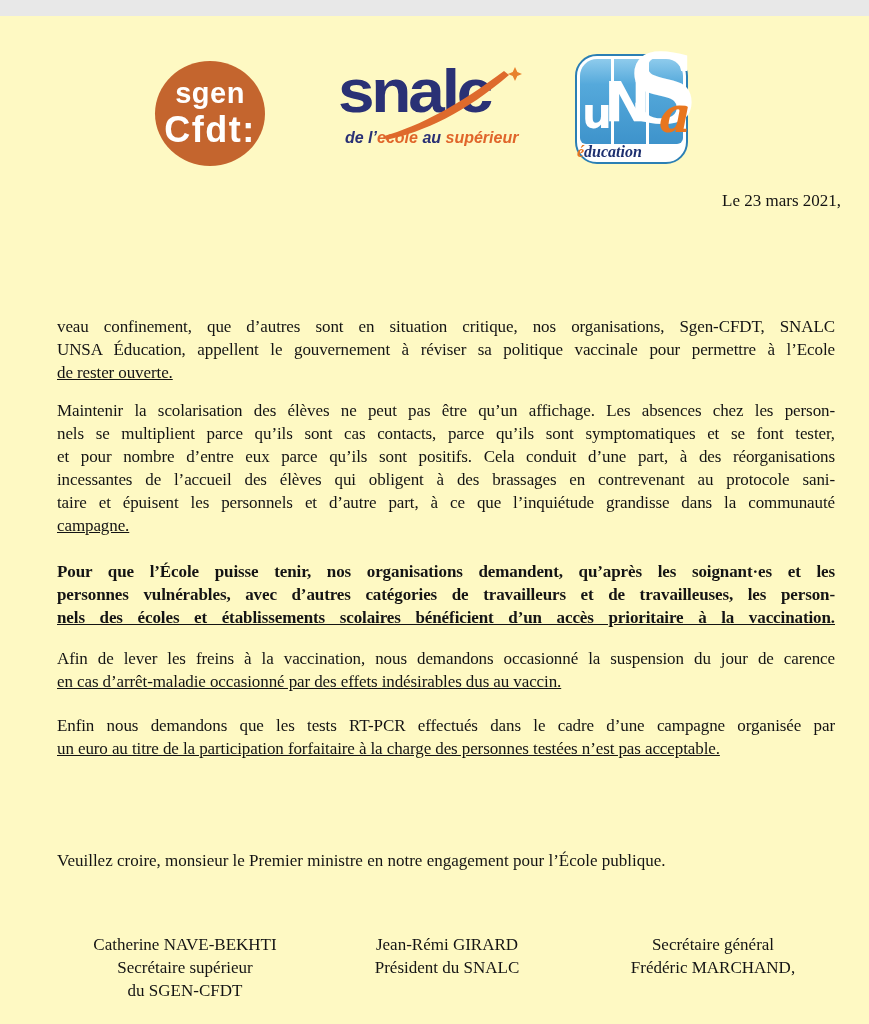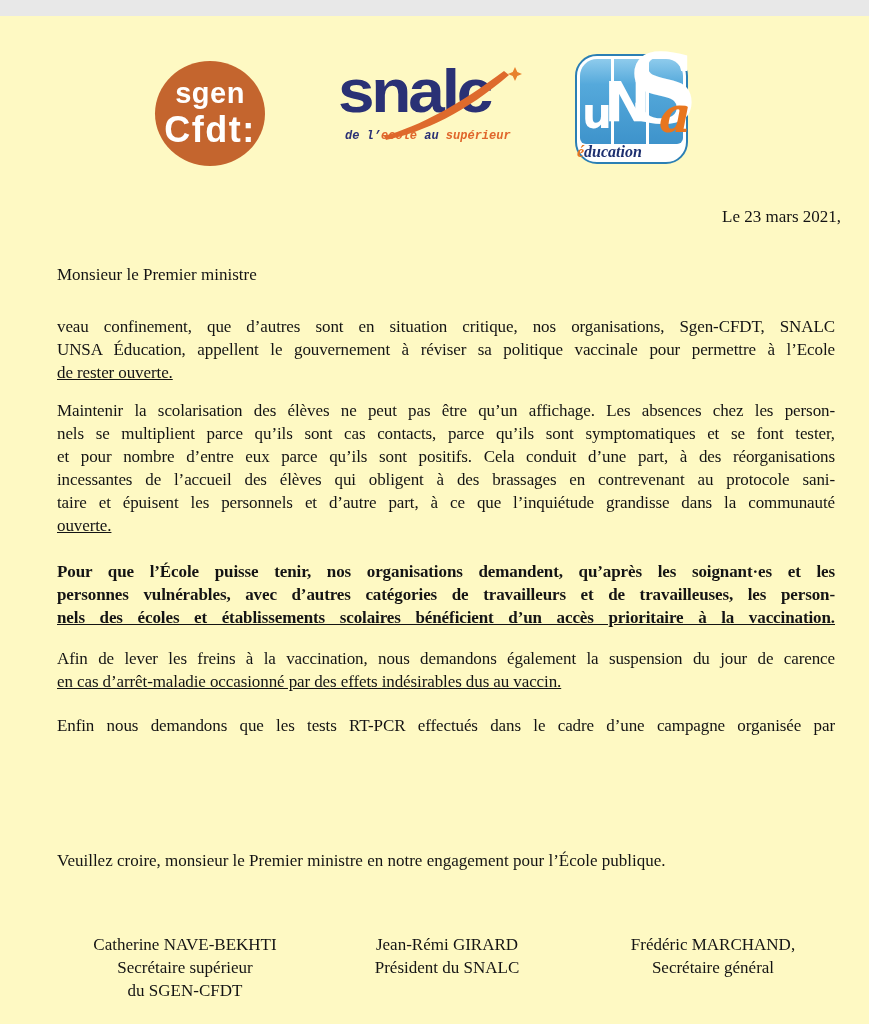--- a/index.html
+++ b/index.html
@@ -29,22 +29,22 @@
   .snalc-word{
     position:absolute;left:2px;top:-6px;
     font-family:"Liberation Sans","DejaVu Sans",sans-serif;
     font-weight:800;font-size:62px;letter-spacing:-3px;
     color:#2A3175;line-height:1;
     transform:scaleX(1.06);transform-origin:left top;
   }
   .snalc-swoosh{position:absolute;left:0;top:0;width:190px;height:90px;overflow:visible;}
   .snalc-tagline{
     position:absolute;left:9px;top:64px;white-space:nowrap;
-    font-family:Liberation Mono, monospace;
-    font-style:italic;font-weight:700;font-size:12px;line-height:1;
+    font-family:Liberation Sans, sans-serif;
+    font-style:italic;font-weight:700;font-size:16px;line-height:1;
   }
   .tnavy{color:#2A3175;}
   .torange{color:#E0662B;}
 
   .logo-unsa{
     position:absolute;left:575px;top:38px;width:113px;height:110px;
     background:#ffffff;border:2px solid #2B7FB4;border-radius:22px;
     box-sizing:border-box;
   }
   .unsa-blue{
@@ -65,21 +65,21 @@
     font-family:"DejaVu Serif","Liberation Serif",serif;font-style:italic;font-weight:700;}
   .unsa-caption{
     position:absolute;left:0;right:0;top:88px;z-index:2;text-align:left;
     font-family:"Liberation Serif","DejaVu Serif",serif;font-style:italic;
     font-weight:700;font-size:16px;line-height:1;color:#1D2F6F;
   }
   .unsa-caption .cap-e{color:#E8761F;}
 
   
   .date{
-    position:absolute;top:189px;right:28px;
+    position:absolute;top:173px;right:28px;
     font-size:17px;line-height:23px;
   }
   .salutation{
     position:absolute;top:247px;left:57px;
     font-size:17px;line-height:23px;
   }
   .body-text{
     position:absolute;top:299px;left:57px;width:778px;
     font-size:17px;line-height:23px;letter-spacing:-0.1px;
   }
@@ -134,62 +134,62 @@
       <span class="unsa-letter unsa-n">N</span>
       <span class="unsa-letter unsa-s">S</span>
       <span class="unsa-letter unsa-a">a</span>
       <div class="unsa-caption"><span class="cap-e">é</span><span>ducation</span></div>
     </div>
 
   </header>
 
   <div class="date">Le 23 mars 2021,</div>
 
-  <div class="salutation">Monsieur le Premier ministre</div>
 
   <main class="body-text">
     <div class="paragraph p1">
         <div class="line">veau confinement, que d’autres sont en situation critique, nos organisations, Sgen-CFDT, SNALC</div>
         <div class="line">UNSA Éducation, appellent le gouvernement à réviser sa politique vaccinale pour permettre à l’Ecole</div>
         <div class="line last">de rester ouverte.</div>
       </div>
     <div class="paragraph p2">
         <div class="line">Maintenir la scolarisation des élèves ne peut pas être qu’un affichage. Les absences chez les person-</div>
         <div class="line">nels se multiplient parce qu’ils sont cas contacts, parce qu’ils sont symptomatiques et se font tester,</div>
         <div class="line">et pour nombre d’entre eux parce qu’ils sont positifs. Cela conduit d’une part, à des réorganisations</div>
         <div class="line">incessantes de l’accueil des élèves qui obligent à des brassages en contrevenant au protocole sani-</div>
         <div class="line">taire et épuisent les personnels et d’autre part, à ce que l’inquiétude grandisse dans la communauté</div>
-        <div class="line last">ouverte.</div>
+        <div class="line last">campagne.</div>
       </div>
     <div class="paragraph p3 bold">
         <div class="line">Pour que l’École puisse tenir, nos organisations demandent, qu’après les soignant·es et les</div>
         <div class="line">personnes vulnérables, avec d’autres catégories de travailleurs et de travailleuses, les person-</div>
         <div class="line last">nels des écoles et établissements scolaires bénéficient d’un accès prioritaire à la vaccination.</div>
       </div>
     <div class="paragraph p4">
-        <div class="line">Afin de lever les freins à la vaccination, nous demandons également la suspension du jour de carence</div>
+        <div class="line">Afin de lever les freins à la vaccination, nous demandons occasionné la suspension du jour de carence</div>
         <div class="line last">en cas d’arrêt-maladie occasionné par des effets indésirables dus au vaccin.</div>
       </div>
     <div class="paragraph p5">
         <div class="line">Enfin nous demandons que les tests RT-PCR effectués dans le cadre d’une campagne organisée par</div>
+        <div class="line last">un euro au titre de la participation forfaitaire à la charge des personnes testées n’est pas acceptable.</div>
       </div>
   </main>
 
   <div class="closing">Veuillez croire, monsieur le Premier ministre en notre engagement pour l’École publique.</div>
 
   <footer class="signatures">
     <div class="sig s1">
       <div>Catherine NAVE-BEKHTI</div>
       <div>Secrétaire supérieur</div>
       <div>du SGEN-CFDT</div>
     </div>
     <div class="sig s2">
       <div>Jean-Rémi GIRARD</div>
       <div>Président du SNALC</div>
       <div></div>
     </div>
     <div class="sig s3">
+      <div>Secrétaire général</div>
       <div>Frédéric MARCHAND,</div>
-      <div>Secrétaire général</div>
     </div>
   </footer>
 
 </div>
 
 </body></html>

